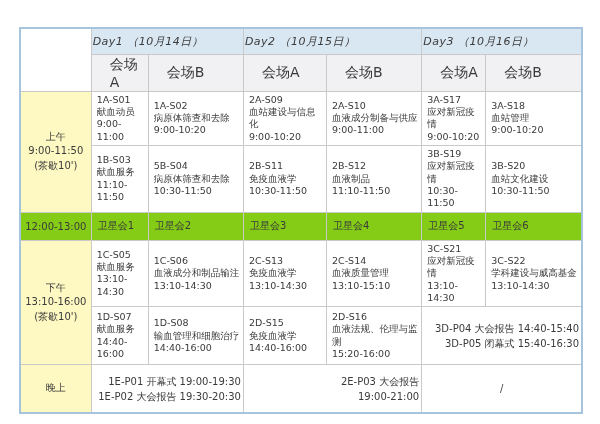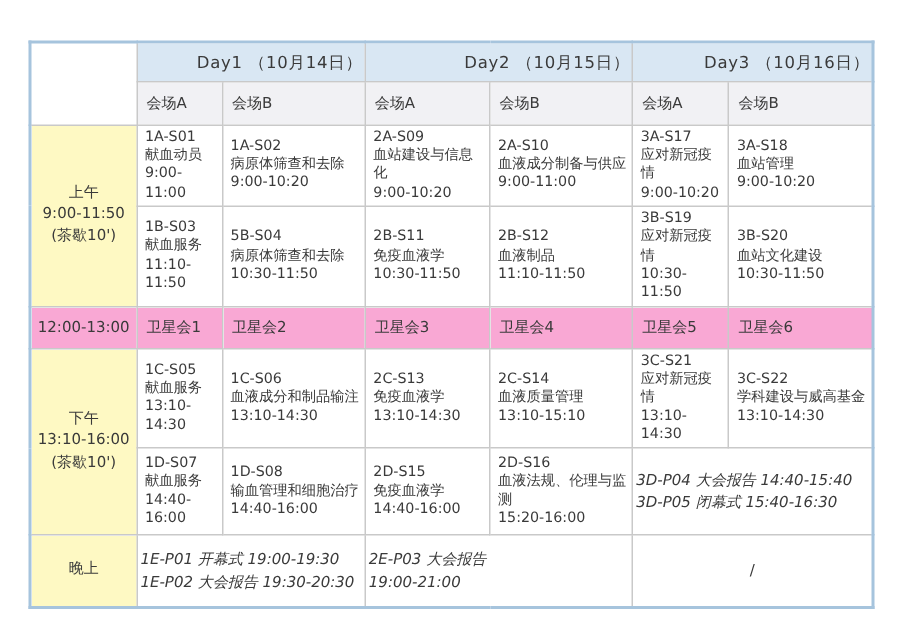--- a/index.html
+++ b/index.html
@@ -16,29 +16,29 @@
   }
   .grpL{border-left:2px solid #a6c4dd;}
   tr.r-day{height:26px;}
   tr.r-venue{height:29px;}
   tr.r-a{height:54px;}
   tr.r-b{height:56px;}
   tr.r-sat{height:28px;}
   tr.r-c{height:63px;}
   tr.r-d{height:58px;margin-left:48px;}
   tr.r-eve{height:48px;}
-  .day-hd{background:#d9e7f3;font-size:11px;font-weight:bold;text-align:right;color:#2e2e2e;letter-spacing:0.5px;}
-  .venue{background:#f1f1f4;color:#d0342c;font-weight:bold;font-size:10px;text-align:left;padding-left:6px;}
+  .day-hd{background:#d9e7f3;font-size:11px;font-weight:bold;text-align:left;color:#2e2e2e;letter-spacing:0.5px;font-style:italic;}
+  .venue{background:#f1f1f4;color:#d0342c;font-weight:bold;font-size:14px;text-align:left;padding-left:18px;}
   .timecell{background:#fef9c3;text-align:center;font-size:10px;line-height:1.45;color:#3a3a3a;}
   .sess{vertical-align:middle;font-size:9.5px;line-height:1.3;padding:2px 2px 2px 5px;text-align:left;}
   .sess div{white-space:normal;}
-  .satrow td{background:#f9a8d4;}
+  .satrow td{background:#84cc16;}
   .sat{font-size:10px;text-align:left;padding-left:6px;vertical-align:middle;color:#3f3f3f;}
   .noon{font-size:10px;text-align:center;vertical-align:middle;background:#eef0dd;}
-  .plenary{color:#d0342c;text-align:left;vertical-align:middle;font-size:10px;line-height:1.5;padding:2px;font-style:italic;}
+  .plenary{color:#d0342c;text-align:right;vertical-align:middle;font-size:10px;line-height:1.5;padding:2px;}
   .slash{color:#cfcfcf;text-align:center;vertical-align:middle;font-size:10px;}
   .empty-corner{background:#fff;}
 </style>
 </head>
 <body>
 
 <table class="schedule">
   <colgroup>
     <col style="width:71px">
       <col style="width:57px">

